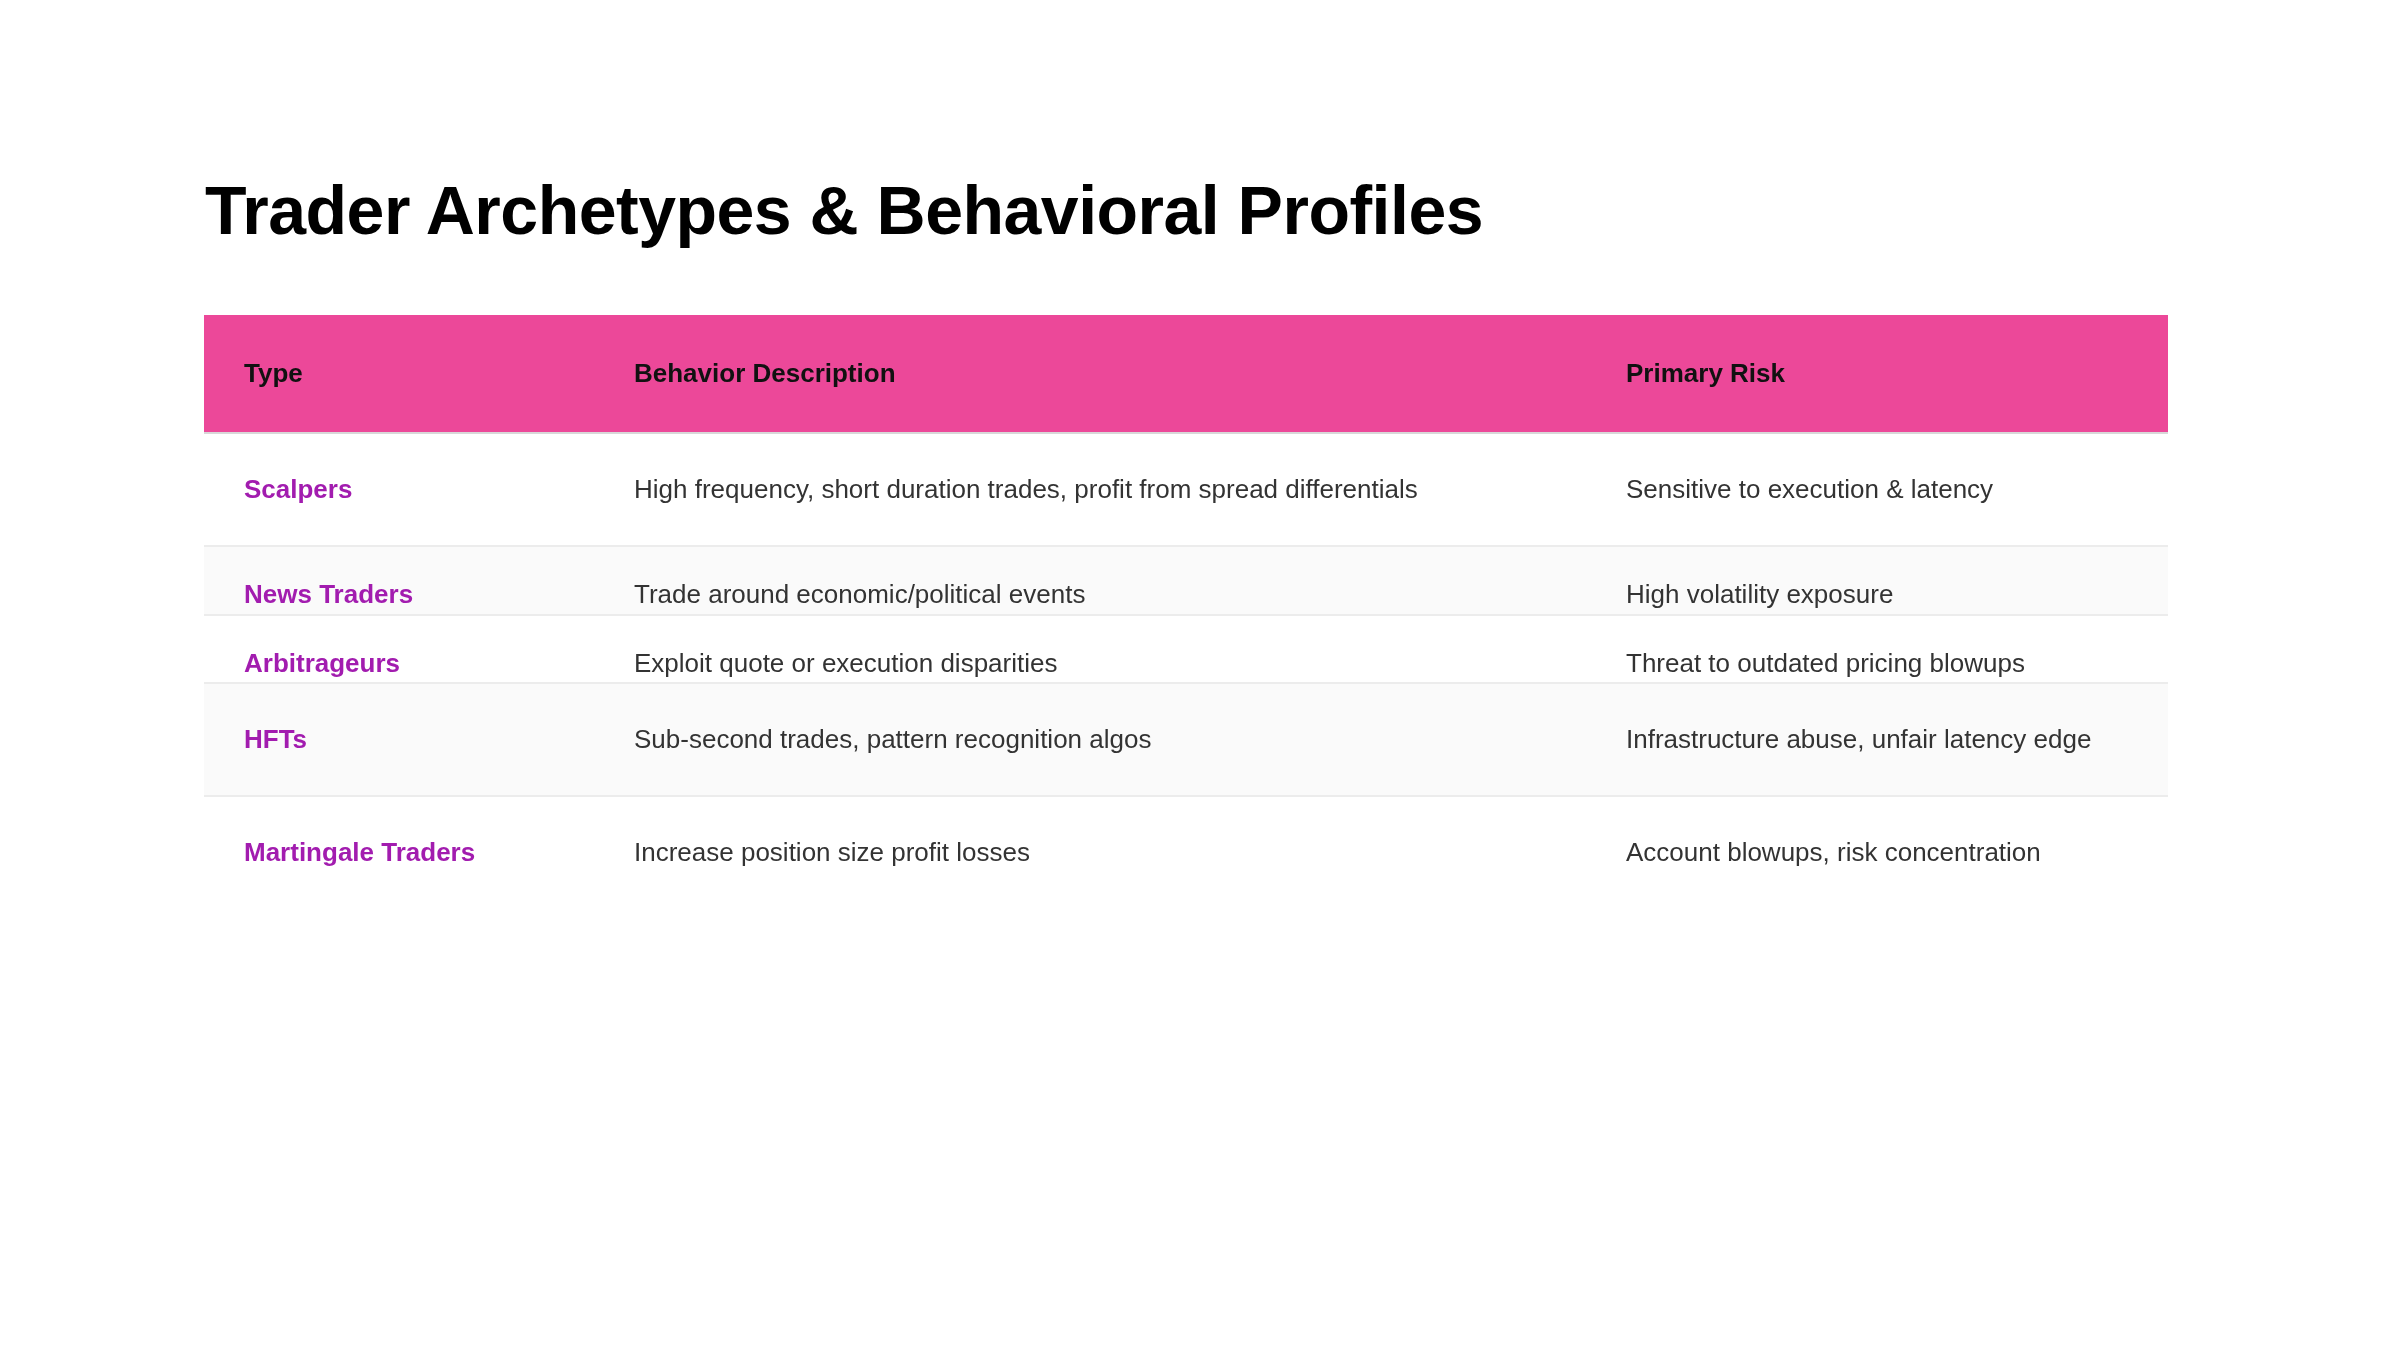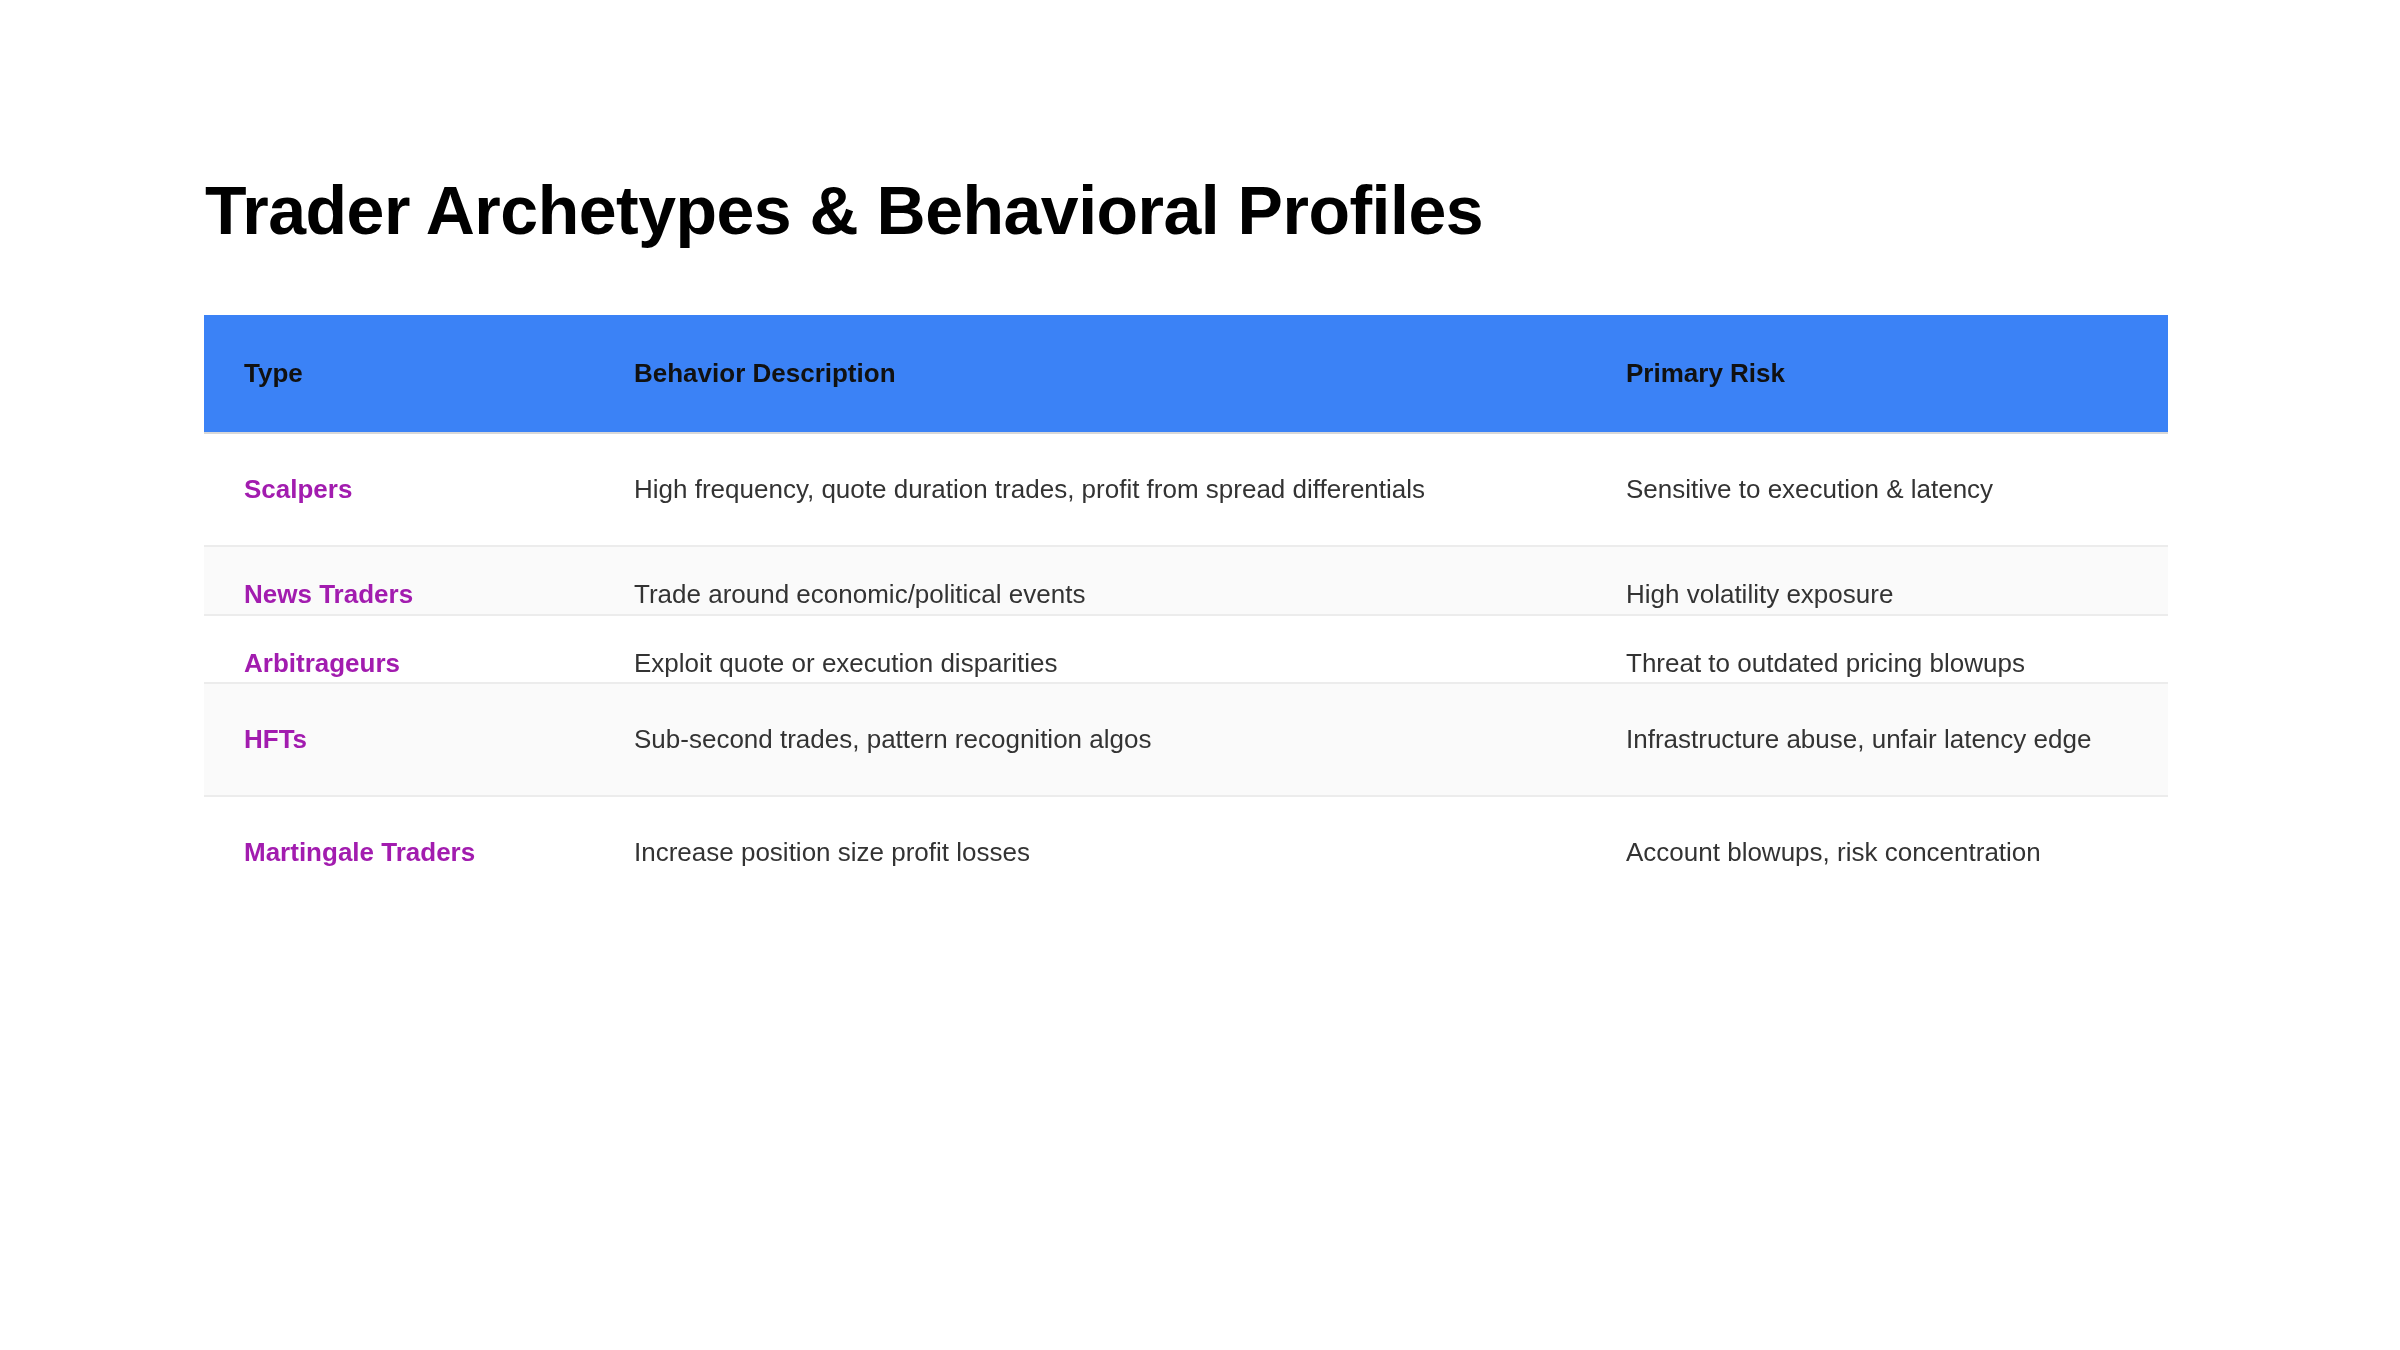--- a/index.html
+++ b/index.html
@@ -46,21 +46,21 @@
     width: 100%;
     border-collapse: collapse;
     table-layout: fixed;
   }
 
   table.archetype-table col.col-type       { width: 394px; }
   table.archetype-table col.col-behavior   { width: 990px; }
   table.archetype-table col.col-risk       { width: 580px; }
 
   thead tr.header-row {
-    background: #3b82f6;
+    background: #ec4899;
   }
 
   thead th {
     text-align: left;
     vertical-align: middle;
     font-size: 26px;
     font-weight: 700;
     color: #111111;
     padding: 43px 0 43px 0;
     border-bottom: 2px solid #d8d8d8;
@@ -123,21 +123,21 @@
         <tr class="header-row">
           <th class="cell-type">Type</th>
           <th class="cell-behavior">Behavior Description</th>
           <th class="cell-risk">Primary Risk</th>
         </tr>
       </thead>
       <tbody>
 
         <tr class="data-row tall">
           <td class="cell-type">Scalpers</td>
-          <td class="cell-behavior">High frequency, quote duration trades, profit from spread differentials</td>
+          <td class="cell-behavior">High frequency, short duration trades, profit from spread differentials</td>
           <td class="cell-risk">Sensitive to execution &amp; latency</td>
         </tr>
 
         <tr class="data-row striped">
           <td class="cell-type">News Traders</td>
           <td class="cell-behavior">Trade around economic/political events</td>
           <td class="cell-risk">High volatility exposure</td>
         </tr>
 
         <tr class="data-row">

